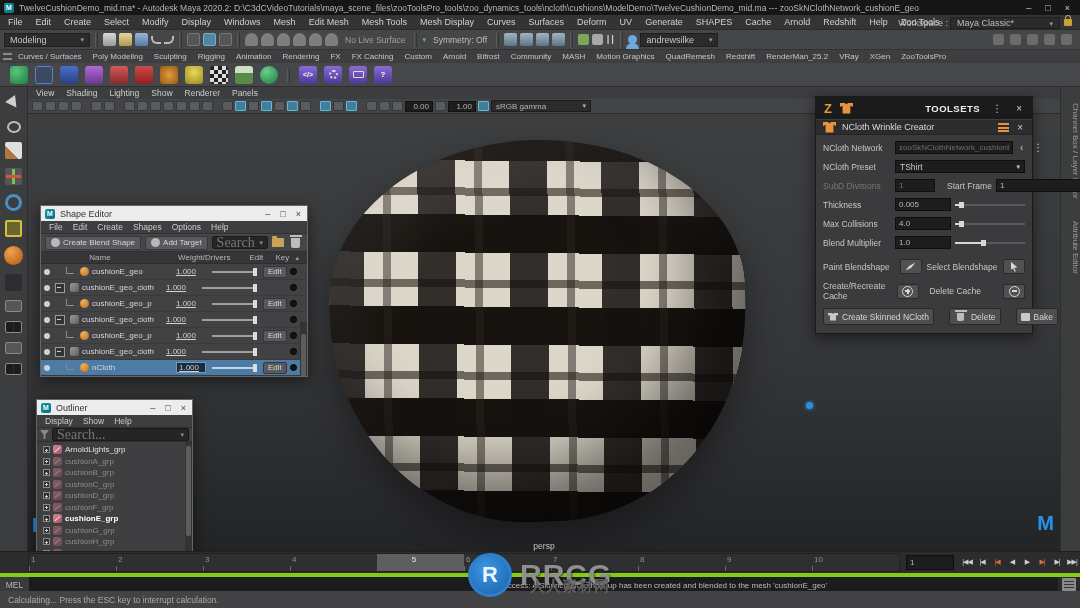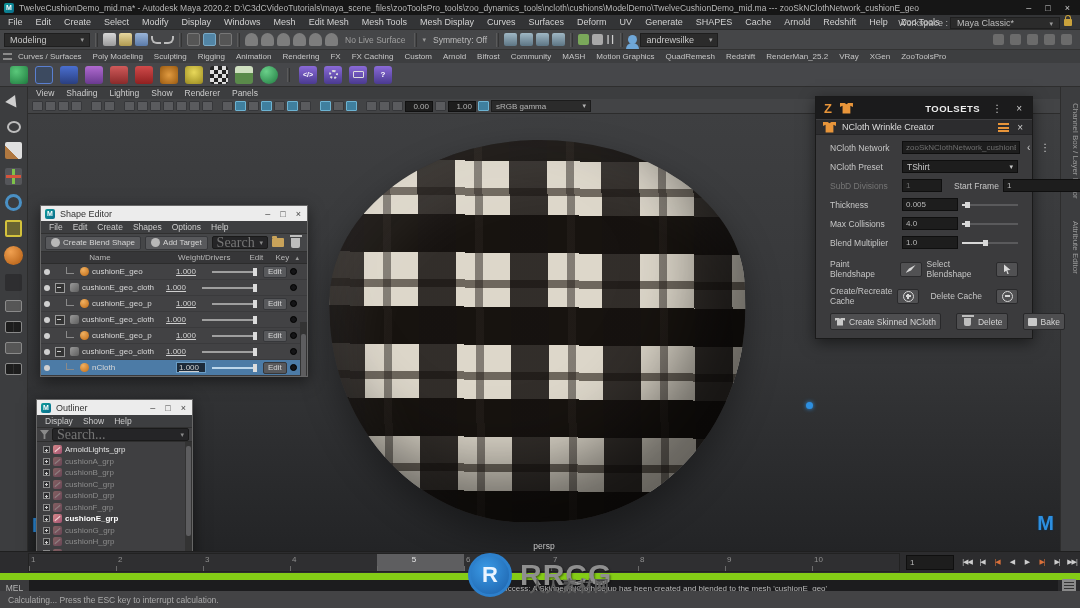--- a/index.html
+++ b/index.html
@@ -166,21 +166,21 @@
   .ts-header { height:22px; background:#1b1b1c; display:flex; align-items:center; gap:8px; padding:0 8px;}
   .ts-logo { color:#e8953a; font-weight:bold; font-size:13px; }
   .shirt { width:13px; height:11px; background:#e8953a; clip-path:polygon(0 0,30% 0,50% 15%,70% 0,100% 0,100% 40%,80% 30%,80% 100%,20% 100%,20% 30%,0 40%); flex:none;}
   .ts-header .ttl { margin-left:auto; font-weight:bold; letter-spacing:.5px; color:#ededed; font-size:9.5px;}
   .kebab { color:#cdcdcd; font-size:10px; padding:0 4px; }
   .xbtn { color:#cdcdcd; font-size:10px; padding:0 2px; }
   .ts-sub { height:16px; background:#2c2c2e; border-top:1px solid #3e3e40; border-bottom:1px solid #242426; display:flex; align-items:center; gap:6px; padding:0 7px;}
   .ts-sub .name { color:#dadada; font-size:9px; flex:1;}
   .burger { width:11px; height:9px; border-top:2px solid #e8953a; border-bottom:2px solid #e8953a; position:relative;}
   .burger::after{ content:""; position:absolute; left:0; top:2.5px; width:11px; height:2px; background:#e8953a;}
-  .ts-body { padding:6px 14px 8px; }
+  .ts-body { padding:6px 7px 8px; }
   .ts-row { display:flex; align-items:center; margin-bottom:6px; gap:4px;}
   .ts-label { width:68px; color:#c6c6c6; font-size:8.5px; flex:none;}
   .ts-label.dim { color:#757575; }
   .tfield { background:#1d1d1d; border:1px solid #0f0f0f; color:#b9b9b9; font-size:8px; height:13px; padding:0 3px; font-family:inherit; outline:none;}
   .tfield.dimtext { color:#6f6f6f; }
   .arrbtn { color:#cfcfcf; font-size:10px; padding:0 3px;}
   .tsdd { background:#1d1d1d; border:1px solid #0f0f0f; height:13px; flex:1; display:flex; align-items:center; justify-content:space-between; padding:0 4px; color:#c9c9c9; font-size:8.5px;}
   .hslider { flex:1; height:2px; background:#5a5a5c; position:relative;}
   .hslider .fill { position:absolute; left:0; top:0; height:2px; background:#d8d8d8;}
   .hslider .hnd { position:absolute; top:-2px; width:5px; height:6px; background:#d8d8d8;}
@@ -202,21 +202,21 @@
   .tl-cell { flex:1; position:relative; }
   .tl-cell .tl-label { position:absolute; left:2px; top:1px; font-size:8px; color:#8f8f8f;}
   .tl-cell .tl-tick { position:absolute; left:0; bottom:0; width:1px; height:5px; background:#6a6a6a;}
   .tl-cell.cur { background:#5e5e60; }
   .tl-cell.cur .tl-label { color:#e8e8e8; left:40%; }
   .tl-time { position:absolute; left:906px; top:3px; width:48px; height:15px; }
   .tl-buttons { position:absolute; left:960px; top:2px; display:flex; gap:1px;}
   .pb { width:14px; height:16px; display:flex; align-items:center; justify-content:center; color:#cdcdcd; font-size:7px; letter-spacing:-1px;}
   .pb.accent { color:#d9703a; }
 
-  .cmdline { position:absolute; left:0; top:573px; width:1080px; height:18px; background:#2a2a2c; display:flex; align-items:center; border-top:7px solid #84cc16;}
+  .cmdline { position:absolute; left:0; top:573px; width:1080px; height:18px; background:#2a2a2c; display:flex; align-items:center; border-top:4px solid #84cc16;}
   .melchip { width:30px; text-align:center; color:#b5b5b5; font-size:8.5px; background:#3a3a3c; align-self:stretch; line-height:17px; border-right:1px solid #1c1c1c;}
   .melinput { flex:0 0 462px; align-self:stretch; background:#1c1c1e; border:none; outline:none; border-right:1px solid #000; color:#ccc; font-family:inherit;}
   .melresult { flex:1; align-self:stretch; background:#1c1c1e; color:#b9b9b9; font-size:8px; line-height:17px; padding:0 6px; white-space:nowrap; overflow:hidden;}
   .scripticon { width:14px; height:13px; background:#8a8a8a; border-radius:1px; margin:0 4px; position:relative; flex:none;}
   .scripticon::after { content:""; position:absolute; left:2px; top:3px; width:10px; height:1px; background:#333; box-shadow:0 3px 0 #333, 0 6px 0 #333;}
 
   .helpline { position:absolute; left:0; top:591px; width:1080px; height:17px; background:#434345; color:#ababab; font-size:8.5px; display:flex; align-items:center; padding:0 8px;}
 
   
   .watermark { position:absolute; left:468px; top:553px; display:flex; align-items:center; z-index:60; pointer-events:none;}

